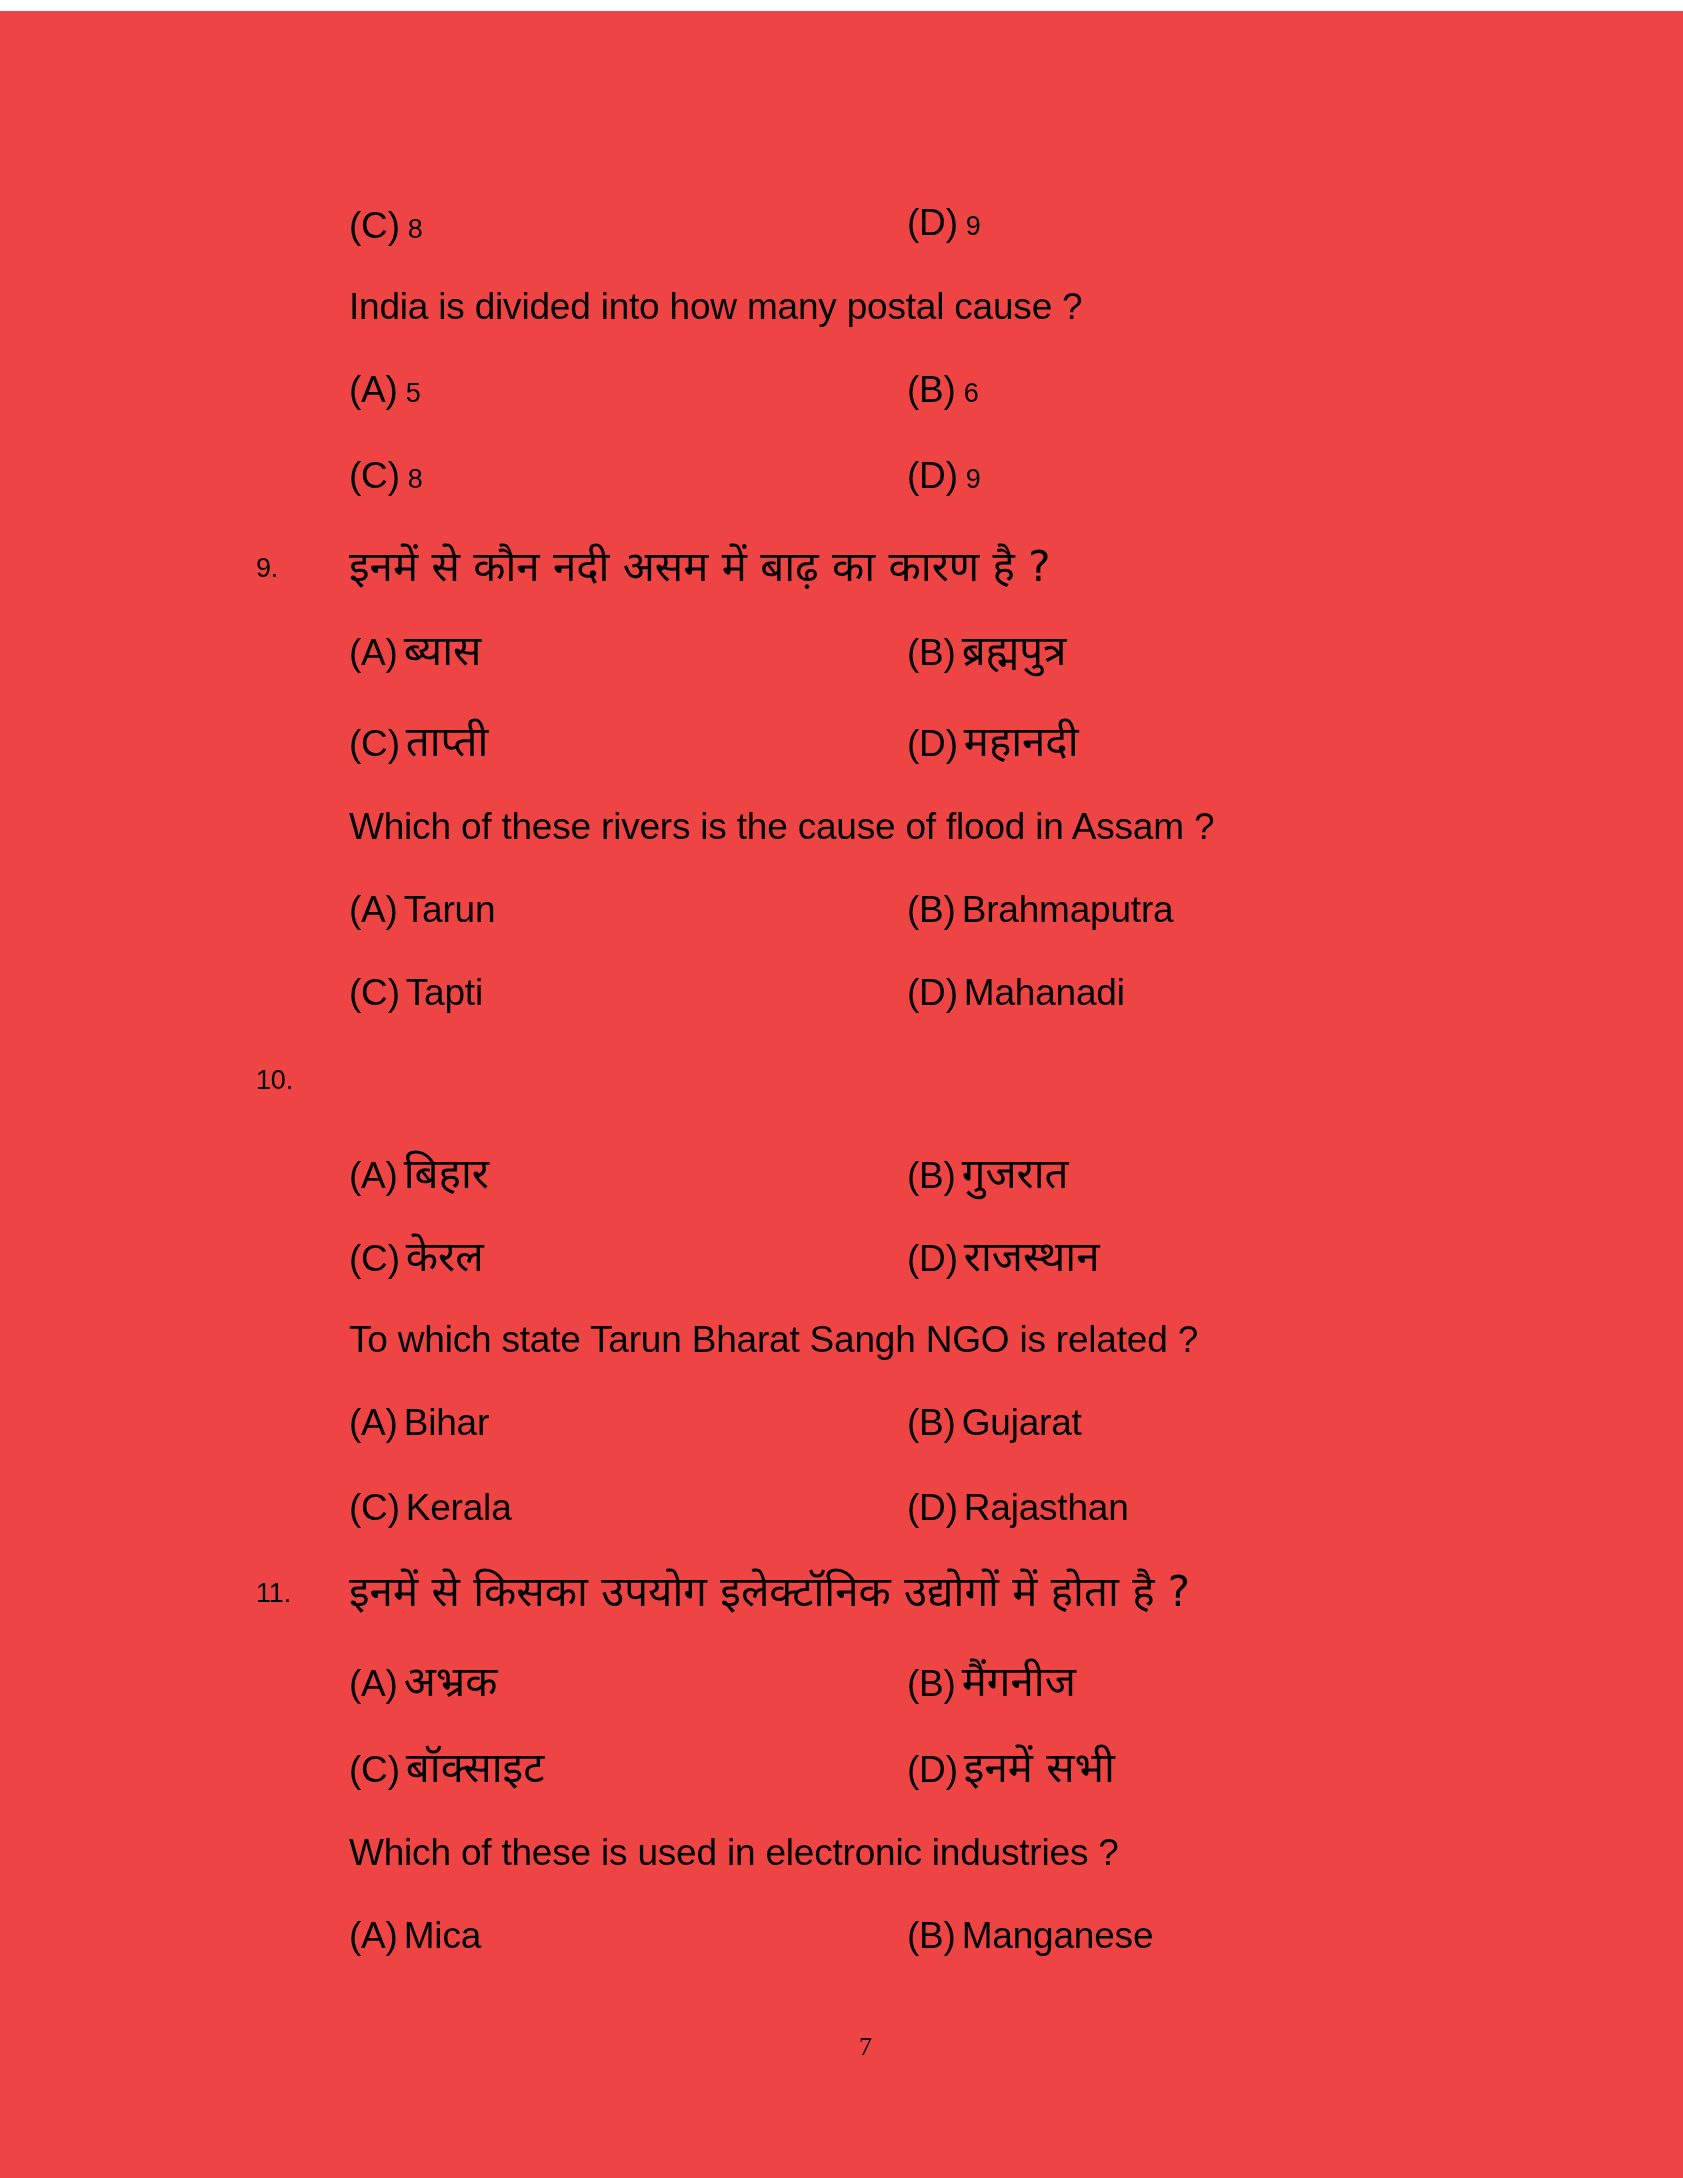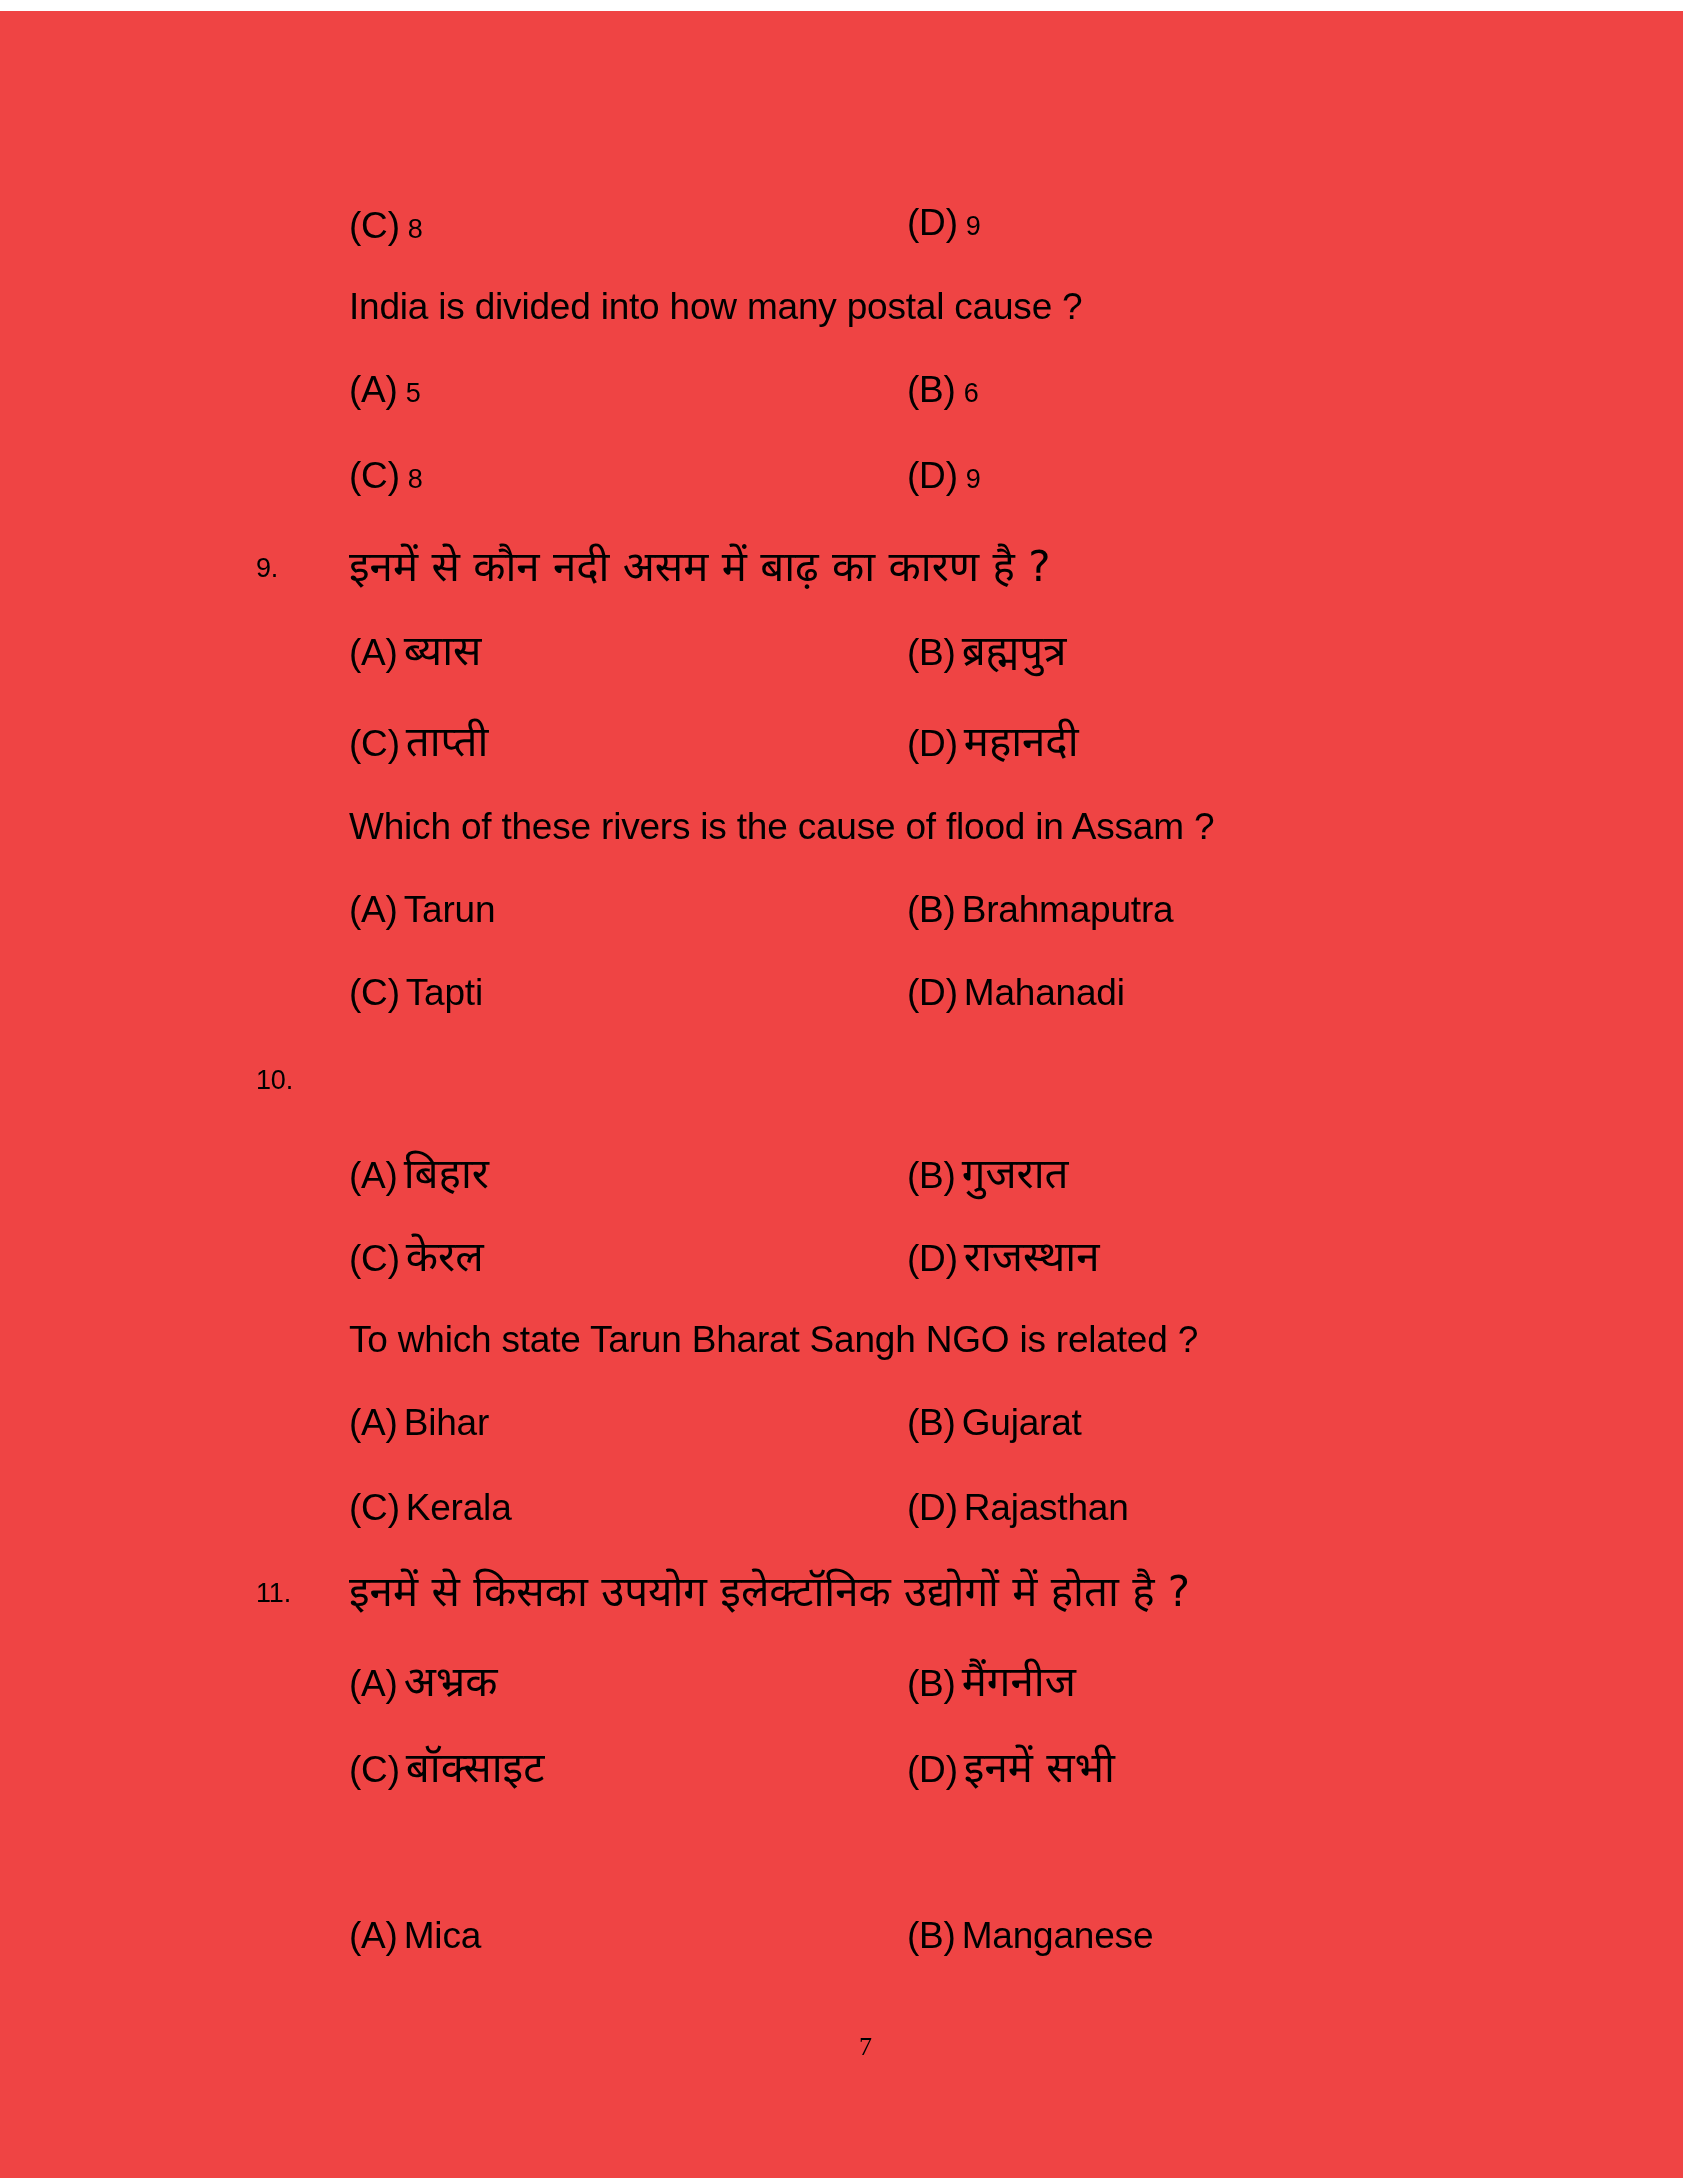--- a/index.html
+++ b/index.html
@@ -124,20 +124,21 @@
   <div class="line opt-right" style="top:1652px">
     <span class="opt-label">(B)</span><span class="opt-val hi">मैंगनीज</span>
   </div>
   <div class="line opt-left" style="top:1738px">
     <span class="opt-label">(C)</span><span class="opt-val hi">बॉक्साइट</span>
   </div>
   <div class="line opt-right" style="top:1738px">
     <span class="opt-label">(D)</span><span class="opt-val hi">इनमें सभी</span>
   </div>
 
+  <div class="line qtext" style="top:1823px">Which of these is used in electronic industries ?</div>
 
   <div class="line opt-left" style="top:1906px">
     <span class="opt-label">(A)</span><span class="opt-val">Mica</span>
   </div>
   <div class="line opt-right" style="top:1906px">
     <span class="opt-label">(B)</span><span class="opt-val">Manganese</span>
   </div>
 
   <div class="pagenum">7</div>
 </div>

